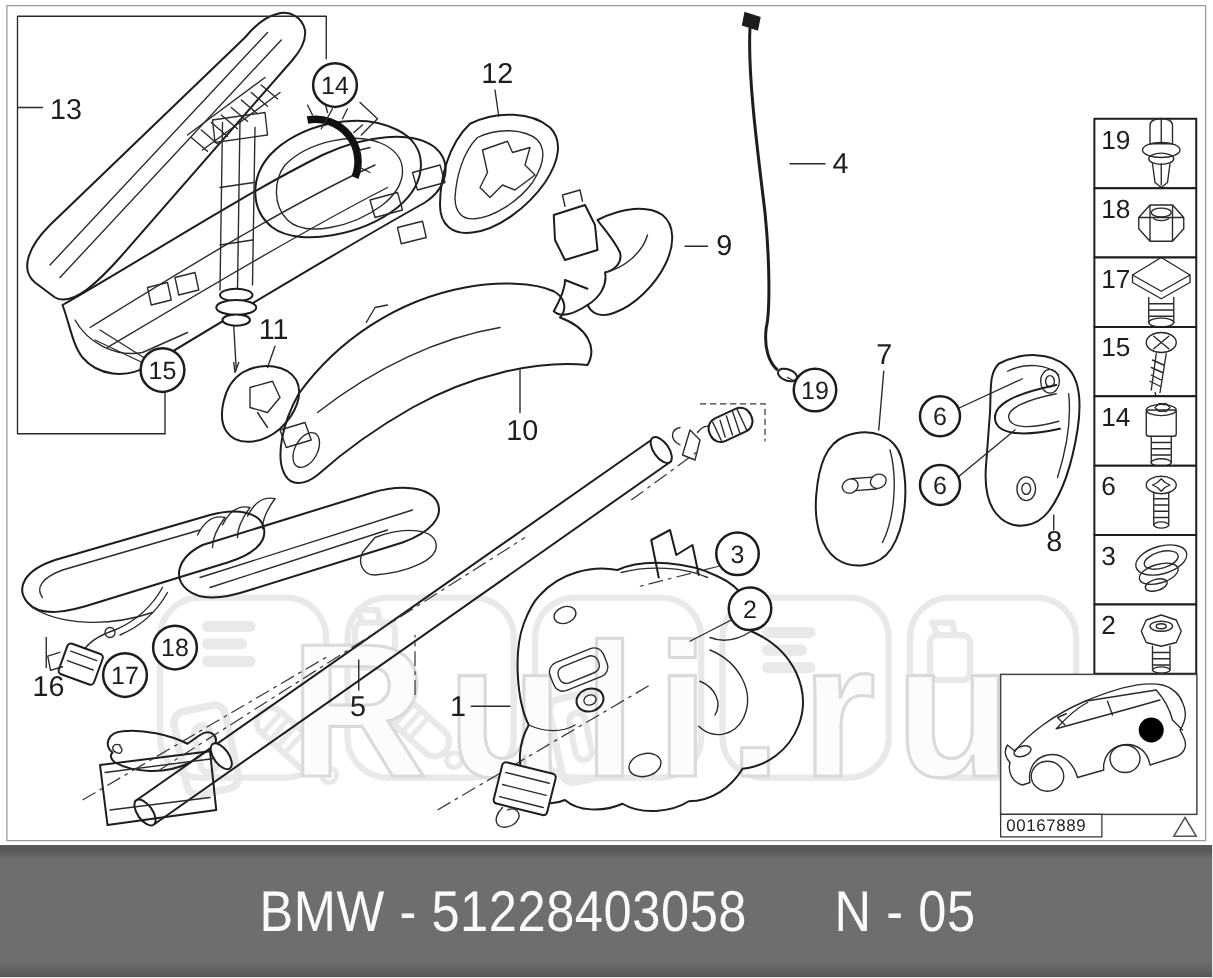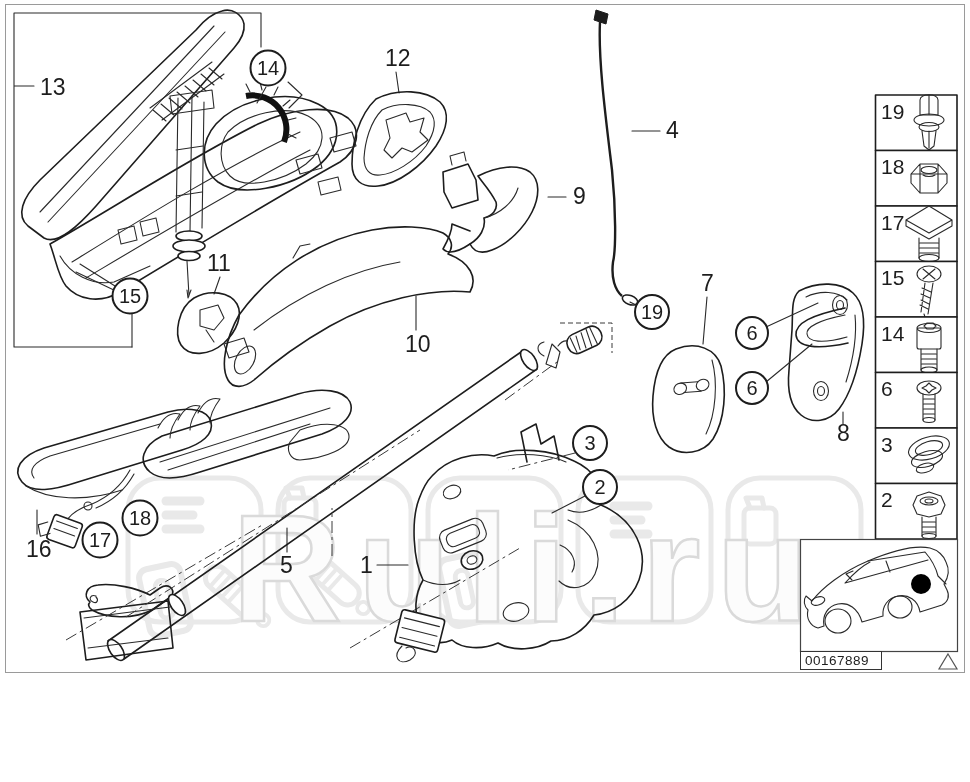--- a/index.html
+++ b/index.html
@@ -386,14 +386,18 @@
       <path d="M852 580 L846 574 L853 571"></path>
     </g>
     <circle cx="921" cy="584" r="10" fill="#000"></circle>
     <rect x="800.5" y="651.5" width="81" height="18" fill="#fff" stroke="#333" stroke-width="1"></rect>
     <text class="code-txt" x="805" y="665">00167889</text>
     <path d="M948 654 L957 669 L939 669 Z" fill="none" stroke="#555" stroke-width="1.2"></path>
   </g>
 
 </svg>
 
-
+<div class="footer">
+  <span>BMW - 51228403058</span>
+  <span>N - 05</span>
 </div>
 
+</div>
+
 </body></html>

